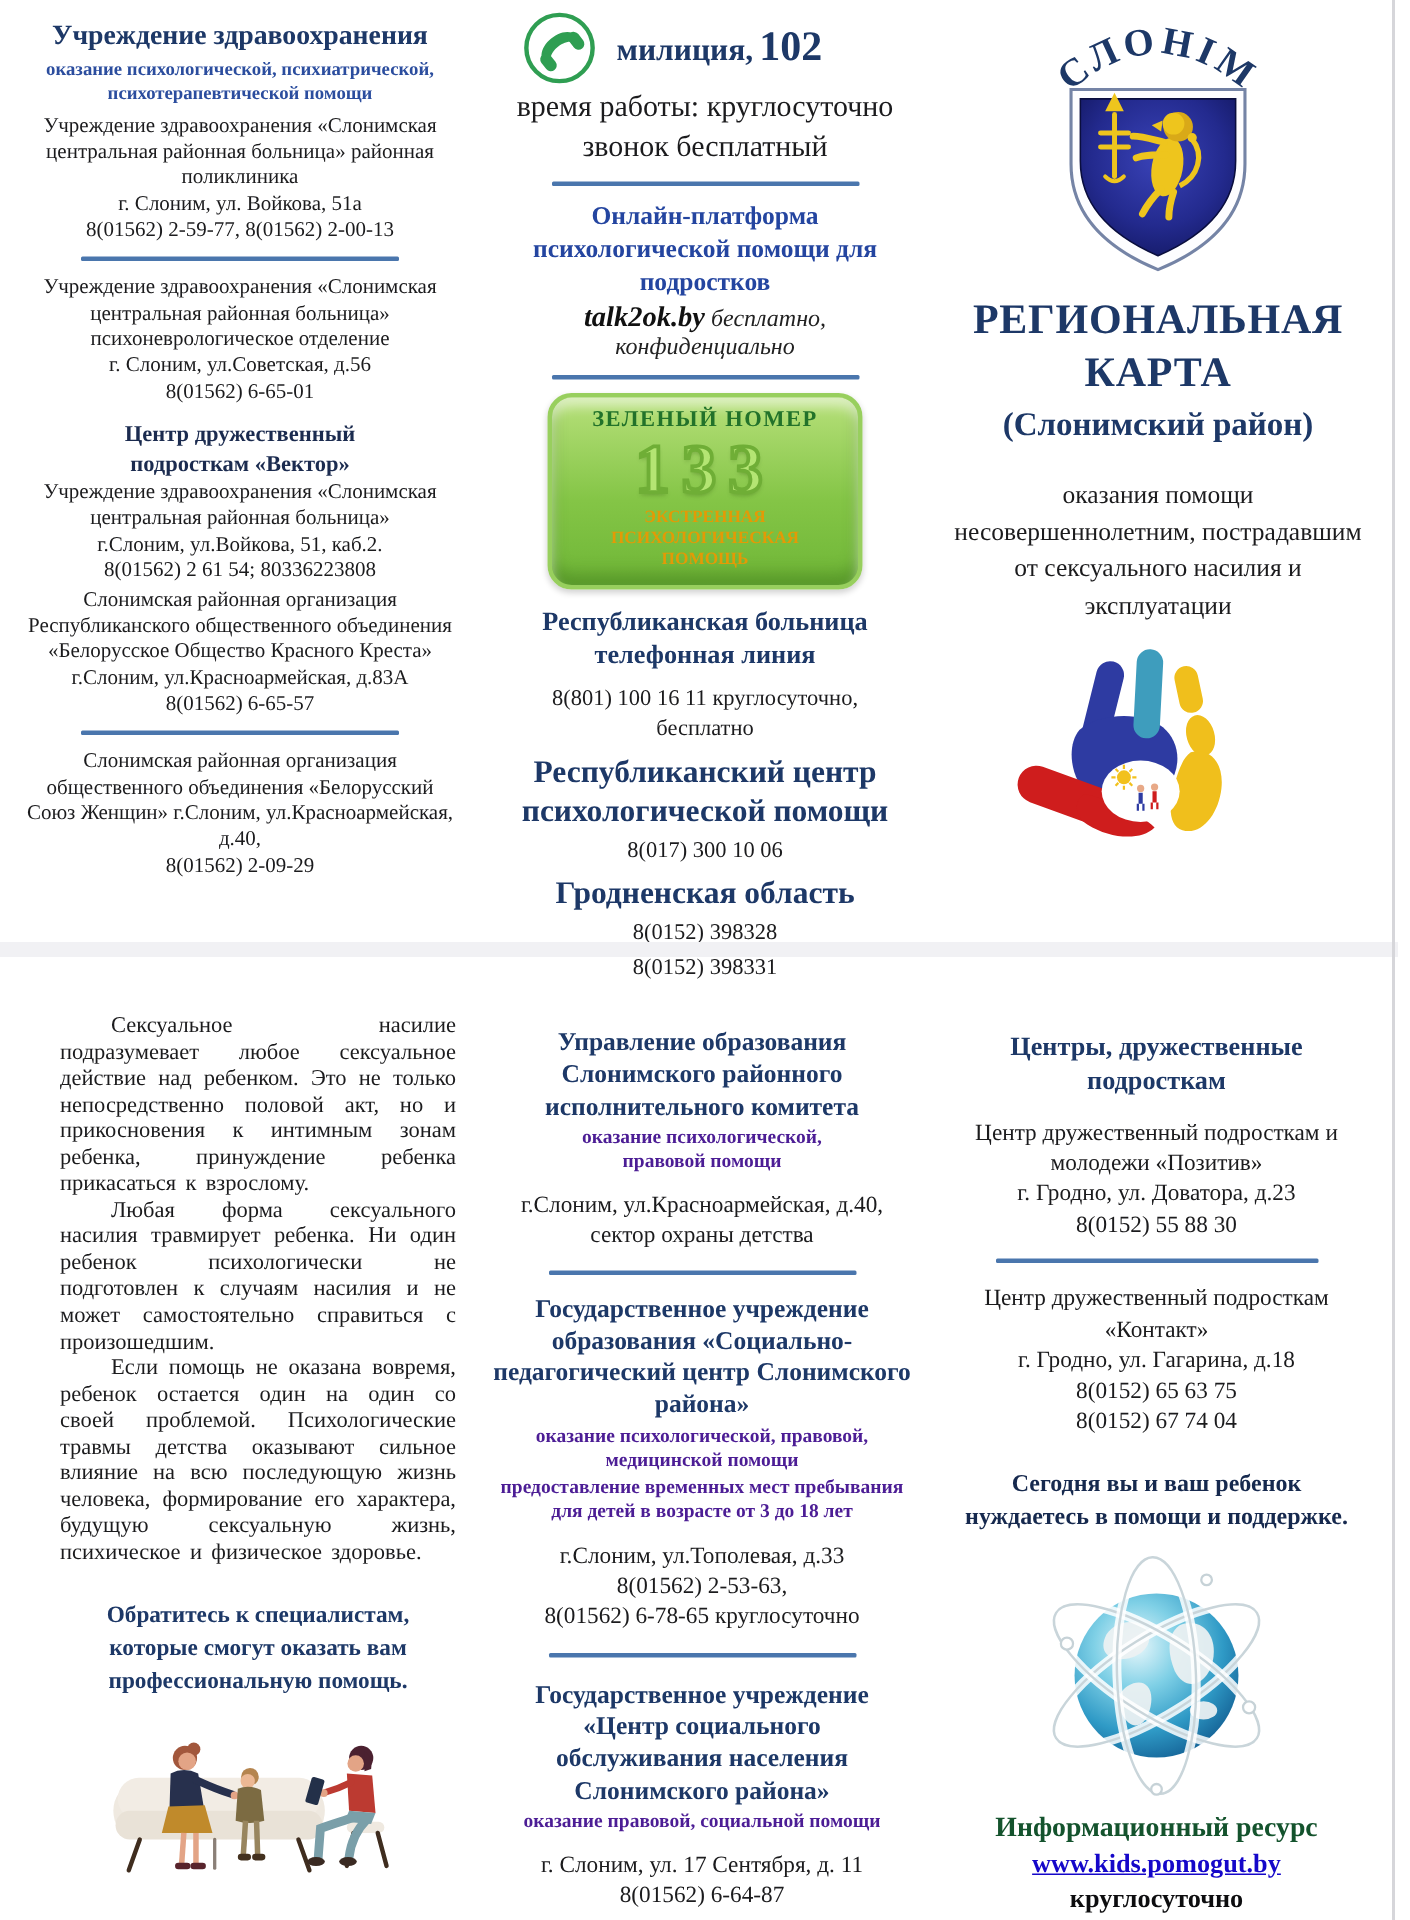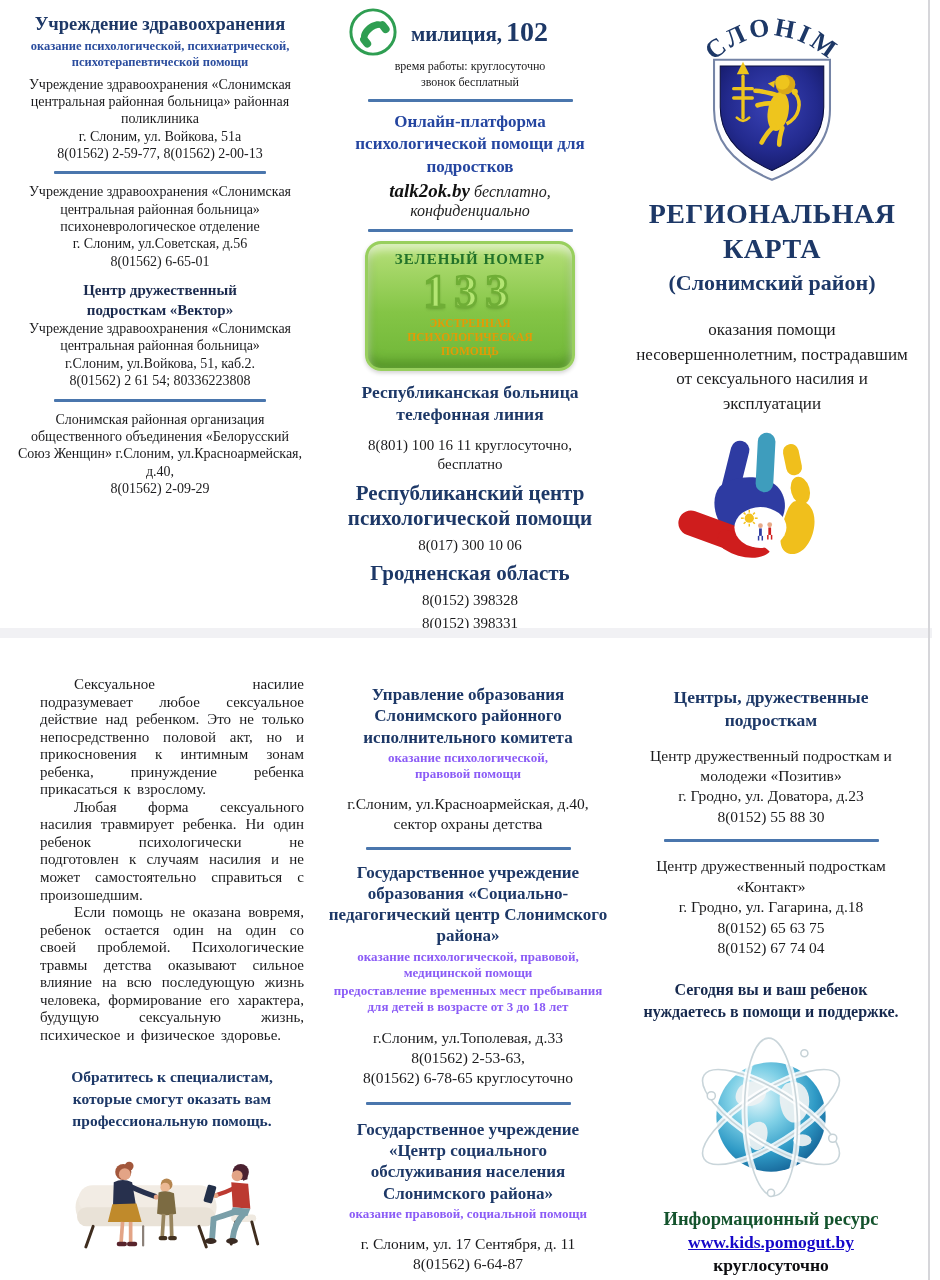--- a/index.html
+++ b/index.html
@@ -20,21 +20,21 @@
   .org{font-size:14px;line-height:1.24;margin-bottom:2px;}
   .bold-dark{font-size:15px;font-weight:bold;color:#1b2b4f;line-height:1.3;margin-top:11px;}
   .blue-sub-h{font-size:14.5px;font-weight:bold;color:#2b4d9e;margin-top:11px;}
   .divider{height:3px;background:#4a76ad;margin:9px auto;border-radius:1px;}
   .w212{width:212px;}.w205{width:205px;}.w215{width:215px;}
 
   .militia-row{display:flex;align-items:center;gap:12px;padding-left:20px;}
   .phone-ico{flex:0 0 auto;line-height:0;}
   .m-label{font-size:21px;font-weight:bold;color:#1d3867;}
   .m-num{font-size:28px;font-weight:bold;color:#1d3867;}
-  .m-hours{font-size:12px;line-height:1.35;}
+  .m-hours{font-size:20px;line-height:1.35;}
   .plat-title{font-size:17px;font-weight:bold;color:#2445a0;line-height:1.3;max-width:272px;margin:4px auto 2px;}
   .site{font-size:19px;font-weight:bold;font-style:italic;color:#111;font-family:Liberation Serif, serif;}
   .note{font-size:16px;font-style:italic;color:#222;}
   .green-box{width:188px;margin:8px auto 10px;border-radius:16px;padding:7px 8px 9px;
     background:linear-gradient(180deg,#b7e07a,#84c546 55%,#6fb637);
     border:3px solid #98cf5e;
     box-shadow:inset 0 6px 8px rgba(255,255,255,.55), inset 0 -8px 10px rgba(46,98,16,.35), 0 2px 4px rgba(0,0,0,.18);}
   .g-label{font-size:15px;font-weight:bold;color:#22722a;letter-spacing:1px;font-family:Liberation Serif, serif;}
   .g-num{font-size:46px;font-weight:bold;color:#b4e573;letter-spacing:8px;line-height:1.04;
          -webkit-text-stroke:2.5px #6fae36;text-shadow:0 2px 3px rgba(40,80,10,.35);}
@@ -47,21 +47,21 @@
   .reg-sub{font-size:22px;font-weight:bold;color:#1d3867;margin-top:4px;}
   .reg-desc{font-size:17px;line-height:1.45;max-width:272px;margin:22px auto 0;}
   .crest-wrap{line-height:0;}
   .hand-wrap{margin-top:12px;line-height:0;}
 
   .para{font-size:15px;line-height:1.17;text-align:justify;text-indent:34px;margin:0;word-spacing:2.5px;}
   .callout{font-size:15.5px;font-weight:bold;color:#1d3867;text-align:center;line-height:1.4;margin-top:22px;}
   .couch-wrap{text-align:center;margin-top:12px;line-height:0;}
 
   .org2-title{font-size:17px;font-weight:bold;color:#1d3867;line-height:1.25;}
-  .org2-sub{font-size:13px;font-weight:bold;color:#8b5cf6;line-height:1.25;margin-top:2px;}
+  .org2-sub{font-size:13px;font-weight:bold;color:#4c1d95;line-height:1.25;margin-top:2px;}
   .org2-addr{font-size:15.5px;line-height:1.3;margin-top:12px;}
 
   .centers-h{font-size:17.5px;font-weight:bold;color:#1d3867;line-height:1.3;}
   .center{font-size:15.5px;line-height:1.32;margin-top:14px;}
   .callout2{font-size:16px;font-weight:bold;color:#16294e;line-height:1.4;margin-top:20px;}
   .globe-wrap{margin-top:8px;line-height:0;}
   .res-label{font-size:18.5px;font-weight:bold;color:#14532d;margin-top:6px;}
   .res-url{font-size:17.5px;font-weight:bold;color:#1507c9;text-decoration:underline;display:inline-block;margin-top:2px;cursor:pointer;}
   .res-hours{font-size:17.5px;font-weight:bold;color:#0d0d0f;margin-top:2px;}
 </style>
@@ -82,20 +82,25 @@
     <div class="org">
       <div>Учреждение здравоохранения «Слонимская центральная районная больница» психоневрологическое отделение</div>
       <div>г. Слоним, ул.Советская, д.56</div>
       <div>8(01562) 6-65-01</div>
     </div>
     <div class="bold-dark" style="max-width:220px;margin-left:auto;margin-right:auto;">Центр дружественный подросткам «Вектор»</div>
     <div class="org">
       <div>Учреждение здравоохранения «Слонимская центральная районная больница»</div>
       <div>г.Слоним, ул.Войкова, 51, каб.2.</div>
       <div>8(01562) 2 61 54; 80336223808</div>
+    </div>
+    <div class="org">
+      <div>Слонимская районная организация Республиканского общественного объединения «Белорусское Общество Красного Креста»</div>
+      <div>г.Слоним, ул.Красноармейская, д.83А</div>
+      <div>8(01562) 6-65-57</div>
     </div>
     <div class="divider w212"></div>
     <div class="org">
       <div>Слонимская районная организация общественного объединения «Белорусский Союз Женщин» г.Слоним, ул.Красноармейская, д.40,</div>
       <div>8(01562) 2-09-29</div>
     </div>
   </div>
 
   <div class="col p1-mid">
     <div class="militia-row">

